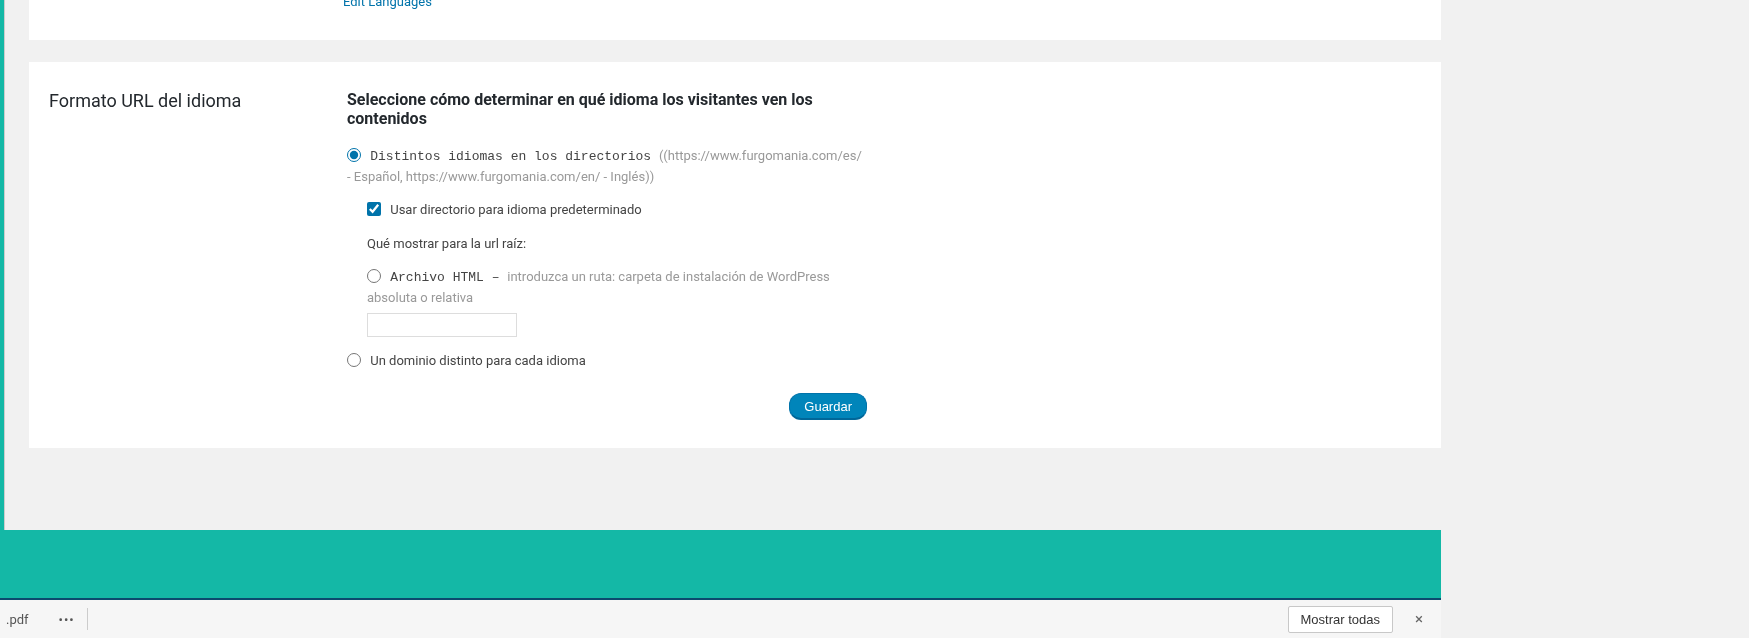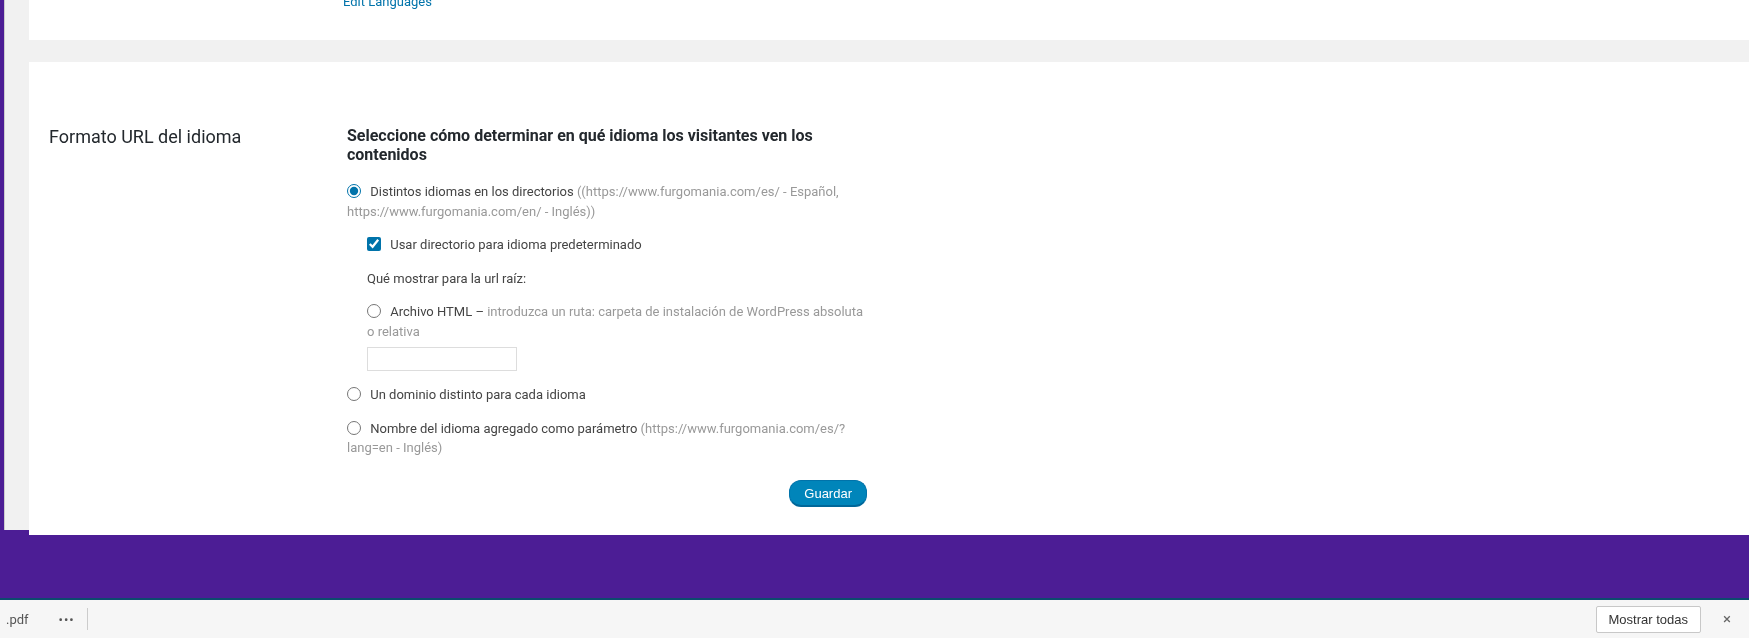--- a/index.html
+++ b/index.html
@@ -7,24 +7,24 @@
     padding: 0;
     font-family: -apple-system, BlinkMacSystemFont, "Segoe UI", Roboto, sans-serif;
     font-size: 13px;
     color: #444;
     background: #f1f1f1;
     width: 1749px;
   }
 
   .stage {
     position: relative;
-    width: 1749px;
+    width: 1441px;
     height: 638px;
     overflow: hidden;
-    background: #4c1d95;
+    background: #14b8a6;
   }
 
   .wp-frame {
     position: absolute;
     left: 4px;
     top: 0;
     width: 1745px;
     height: 530px;
     background: #f1f1f1;
     border-left: 1px solid #ccc;
@@ -55,21 +55,20 @@
     left: 24px;
     top: 62px;
     right: 0;
     background: #fff;
     padding: 20px 0 28px 0;
   }
 
   .panel-inner {
     display: flex;
     padding: 8px 20px 0 20px;
-    margin-top: 36px;
   }
 
   .panel-title {
     width: 278px;
     flex: none;
     font-size: 18px;
     font-weight: 400;
     color: #23282d;
     margin: 0;
     padding-right: 20px;
@@ -97,20 +96,21 @@
   .opt-row input[type="checkbox"] {
     margin: 0 6px 0 0;
     vertical-align: -2px;
     accent-color: #0073aa;
     width: 14px;
     height: 14px;
   }
 
   .opt-label {
     color: #444;
+    font-family: Liberation Mono, monospace;
   }
   .opt-hint {
     color: #999;
   }
 
   .nested {
     padding-left: 20px;
     margin-top: 14px;
   }
 
@@ -250,26 +250,20 @@
             </div>
           </div>
 
           <div class="opt-row">
             <label>
               <input type="radio" name="urlfmt" style="">
               <span>Un dominio distinto para cada idioma</span>
             </label>
           </div>
 
-          <div class="opt-row">
-            <label>
-              <input type="radio" name="urlfmt" style="">
-              <span class="opt-label">Nombre del idioma agregado como parámetro </span><span class="opt-hint">(https://www.furgomania.com/es/?lang=en - Inglés)</span>
-            </label>
-          </div>
 
           <div class="save-row">
             <button class="btn-primary">Guardar</button>
           </div>
         </div>
       </div>
     </div>
   </div>
 
   <div class="download-bar">

